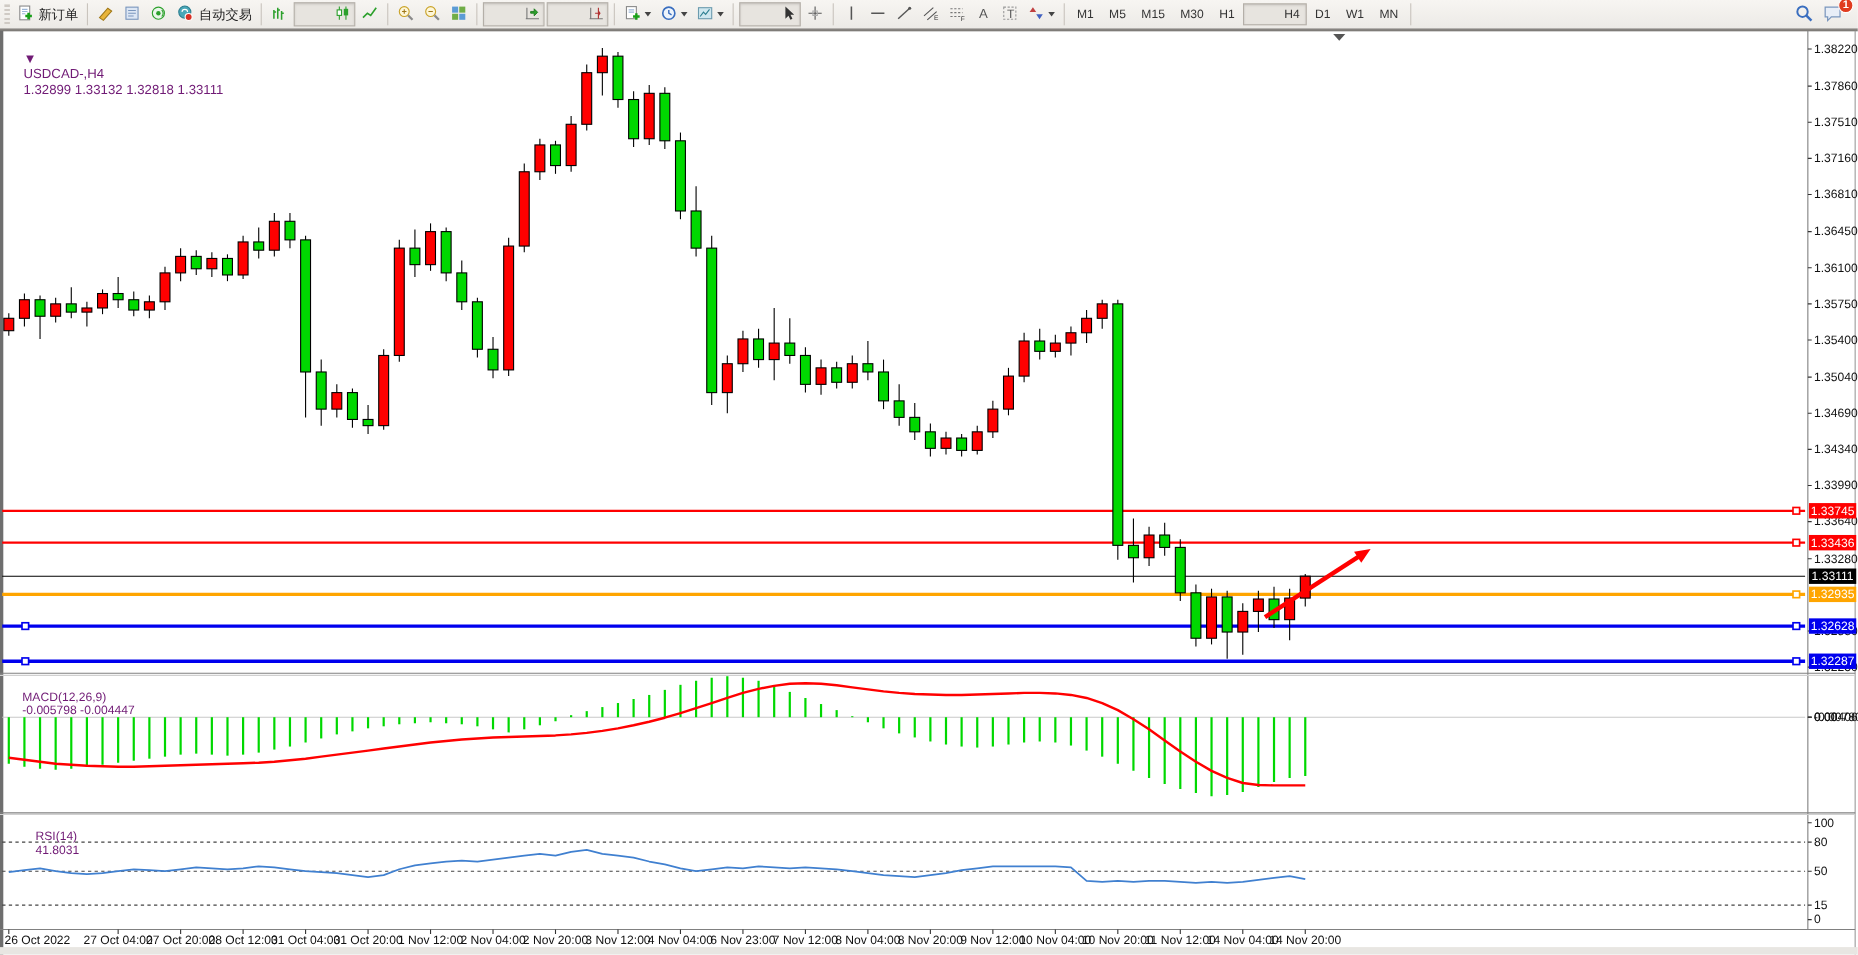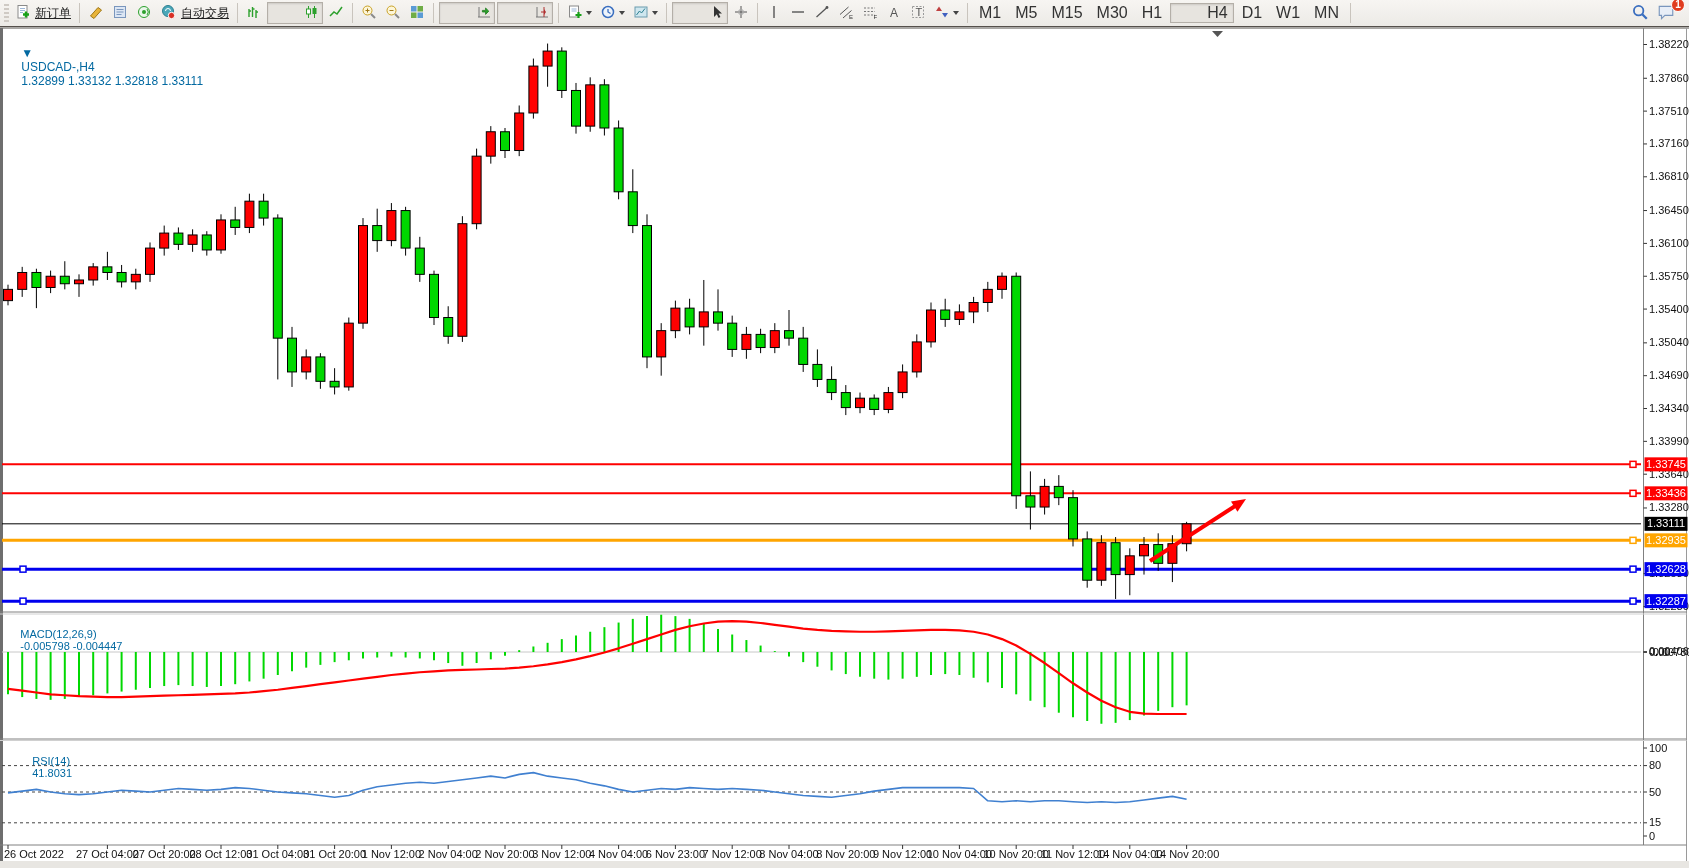--- a/index.html
+++ b/index.html
@@ -4,31 +4,31 @@
 <style>
   html,body{margin:0;padding:0;background:#e8e6e2;font-family:"Liberation Sans",sans-serif;}
   .app{position:relative;width:1689px;height:868px;background:#fff;overflow:hidden;}
   
   .toolbar{position:absolute;top:0;left:0;width:1689px;height:27px;background:linear-gradient(#f7f5f2,#eceae6);
            border-bottom:1px solid #55504b;display:flex;align-items:center;z-index:5;padding-left:2px;box-sizing:border-box;}
   .grip{width:5px;height:18px;margin:0 2px;background:repeating-linear-gradient(#cfcac4 0 2px,transparent 2px 4px);}
   .tbtn{height:22px;min-width:22px;border:1px solid transparent;background:transparent;display:flex;align-items:center;
         justify-content:center;padding:0 2px;margin:0 1px;font-family:"Liberation Sans",sans-serif;font-size:12px;color:#222;}
   .tbtn.pressed{border:1px solid #b4afa8;background:#e7e4df;box-shadow:inset 0 1px 2px rgba(0,0,0,.12);padding-left:36px;}
-  .tbtn .lbl{margin-left:4px;white-space:nowrap;text-decoration:underline;}
+  .tbtn .lbl{margin-left:4px;white-space:nowrap;}
   .sep{width:1px;height:20px;background:#c9c4bd;margin:0 4px;}
   .caret{width:0;height:0;border-left:3px solid transparent;border-right:3px solid transparent;border-top:4px solid #444;margin-left:3px;}
-  .tf{font-size:16px;color:#333;padding:0 5px;height:20px;}
+  .tf{font-size:11px;color:#333;padding:0 5px;height:20px;}
   .spacer{flex:1;}
   .badge{position:absolute;top:-4px;right:-6px;background:#e03c1f;color:#fff;border-radius:8px;font-size:10px;
          line-height:12px;min-width:12px;text-align:center;border:1px solid #fff;font-weight:bold;}
   .chat-wrap{position:relative;}
   
   #chart-svg{position:absolute;top:0;left:0;z-index:1;}
-  .pane-label{position:absolute;z-index:3;font-size:11px;color:#0369a1;white-space:pre;}
+  .pane-label{position:absolute;z-index:3;font-size:11px;color:#701a75;white-space:pre;}
   #main-title{top:32px;left:8px;font-size:12px;}
   #macd-label{top:616px;left:8px;}
   #rsi-label{top:743px;left:20px;}
 </style>
 </head>
 <body>
 
 <div class="app">
 
   <div class="toolbar">

